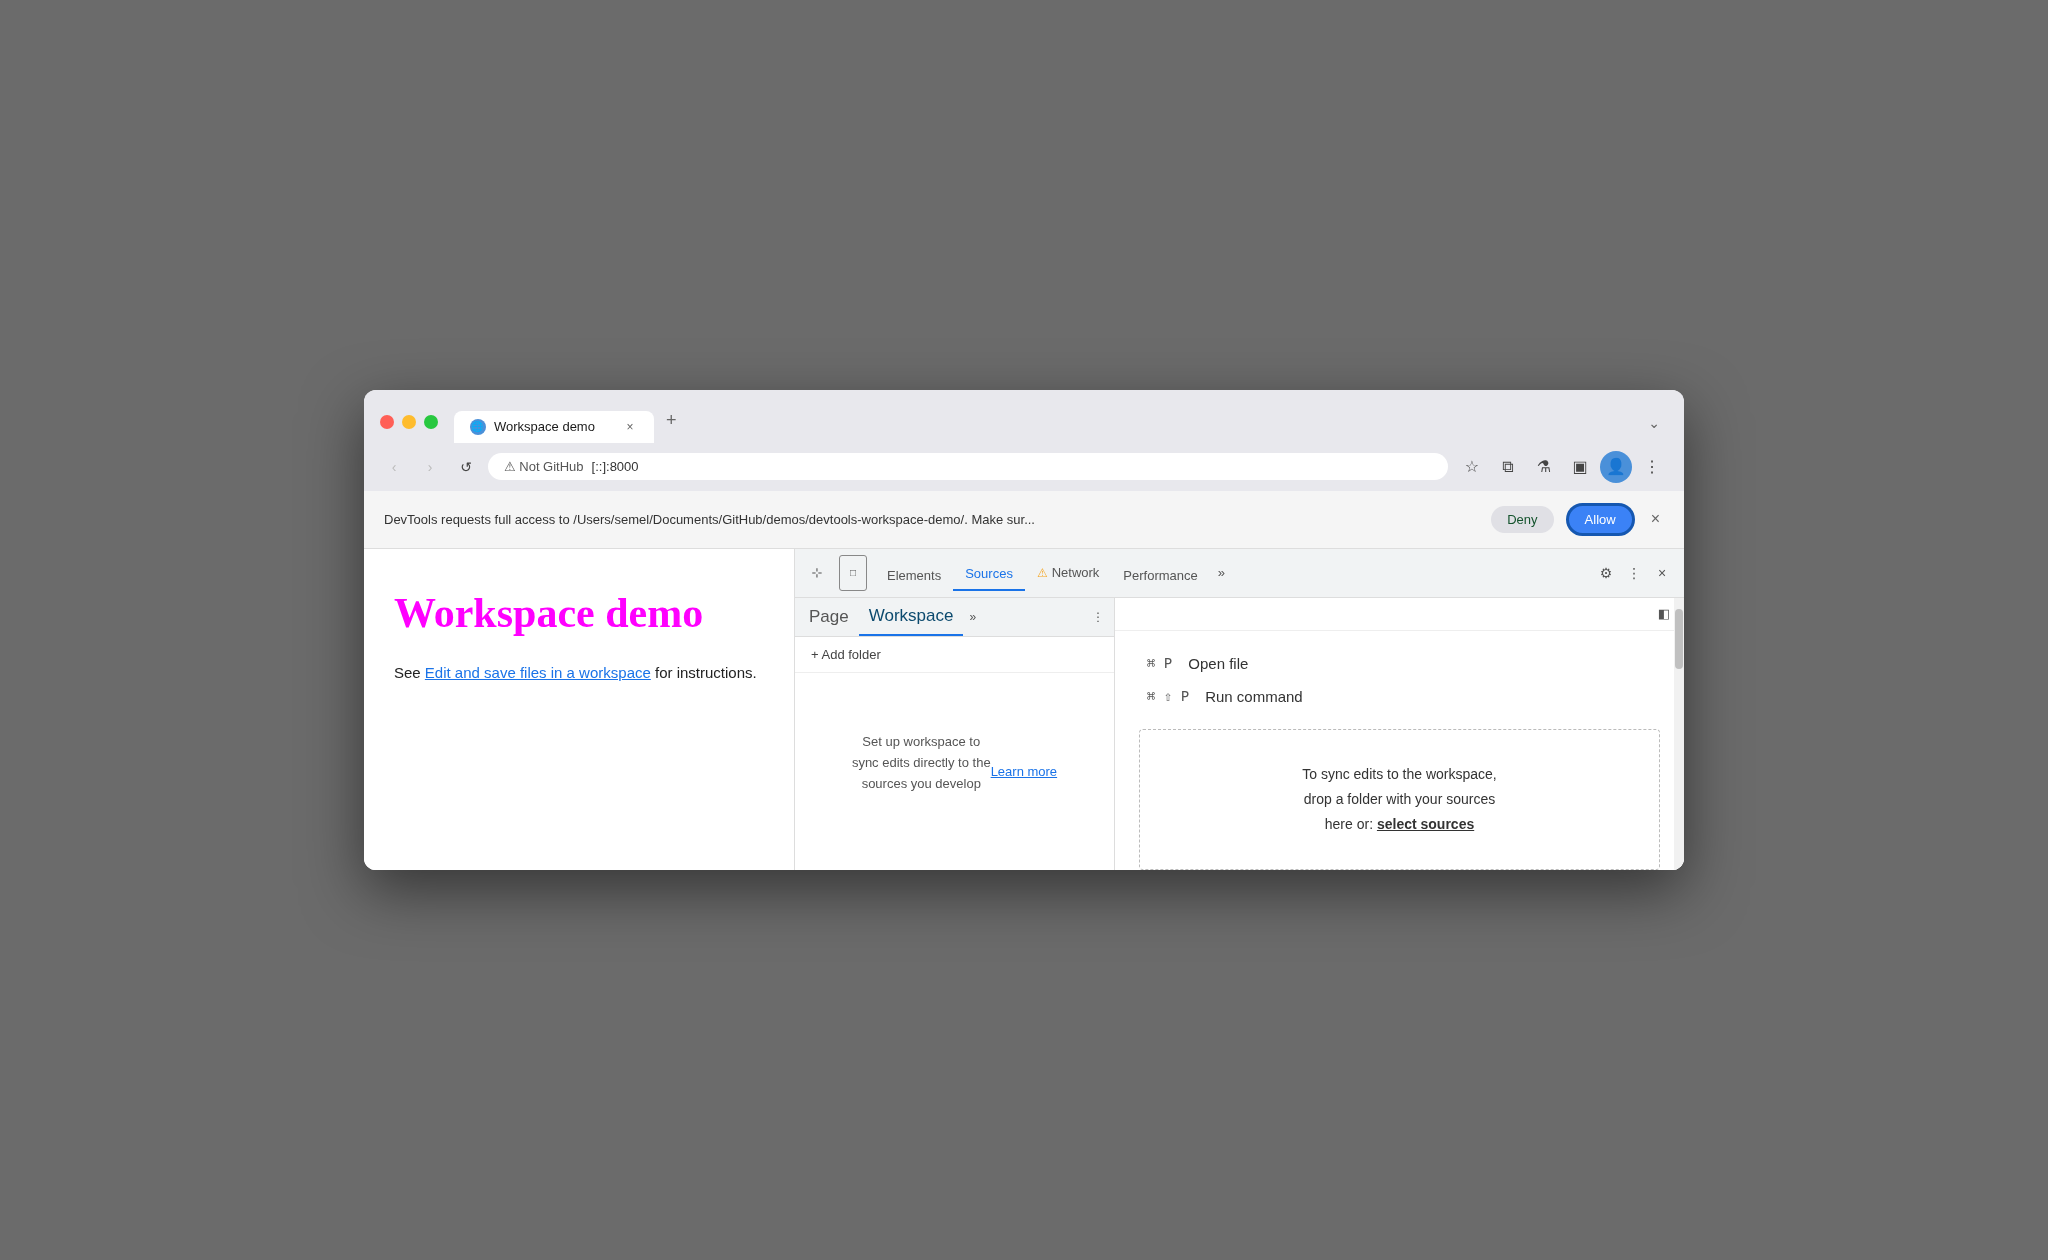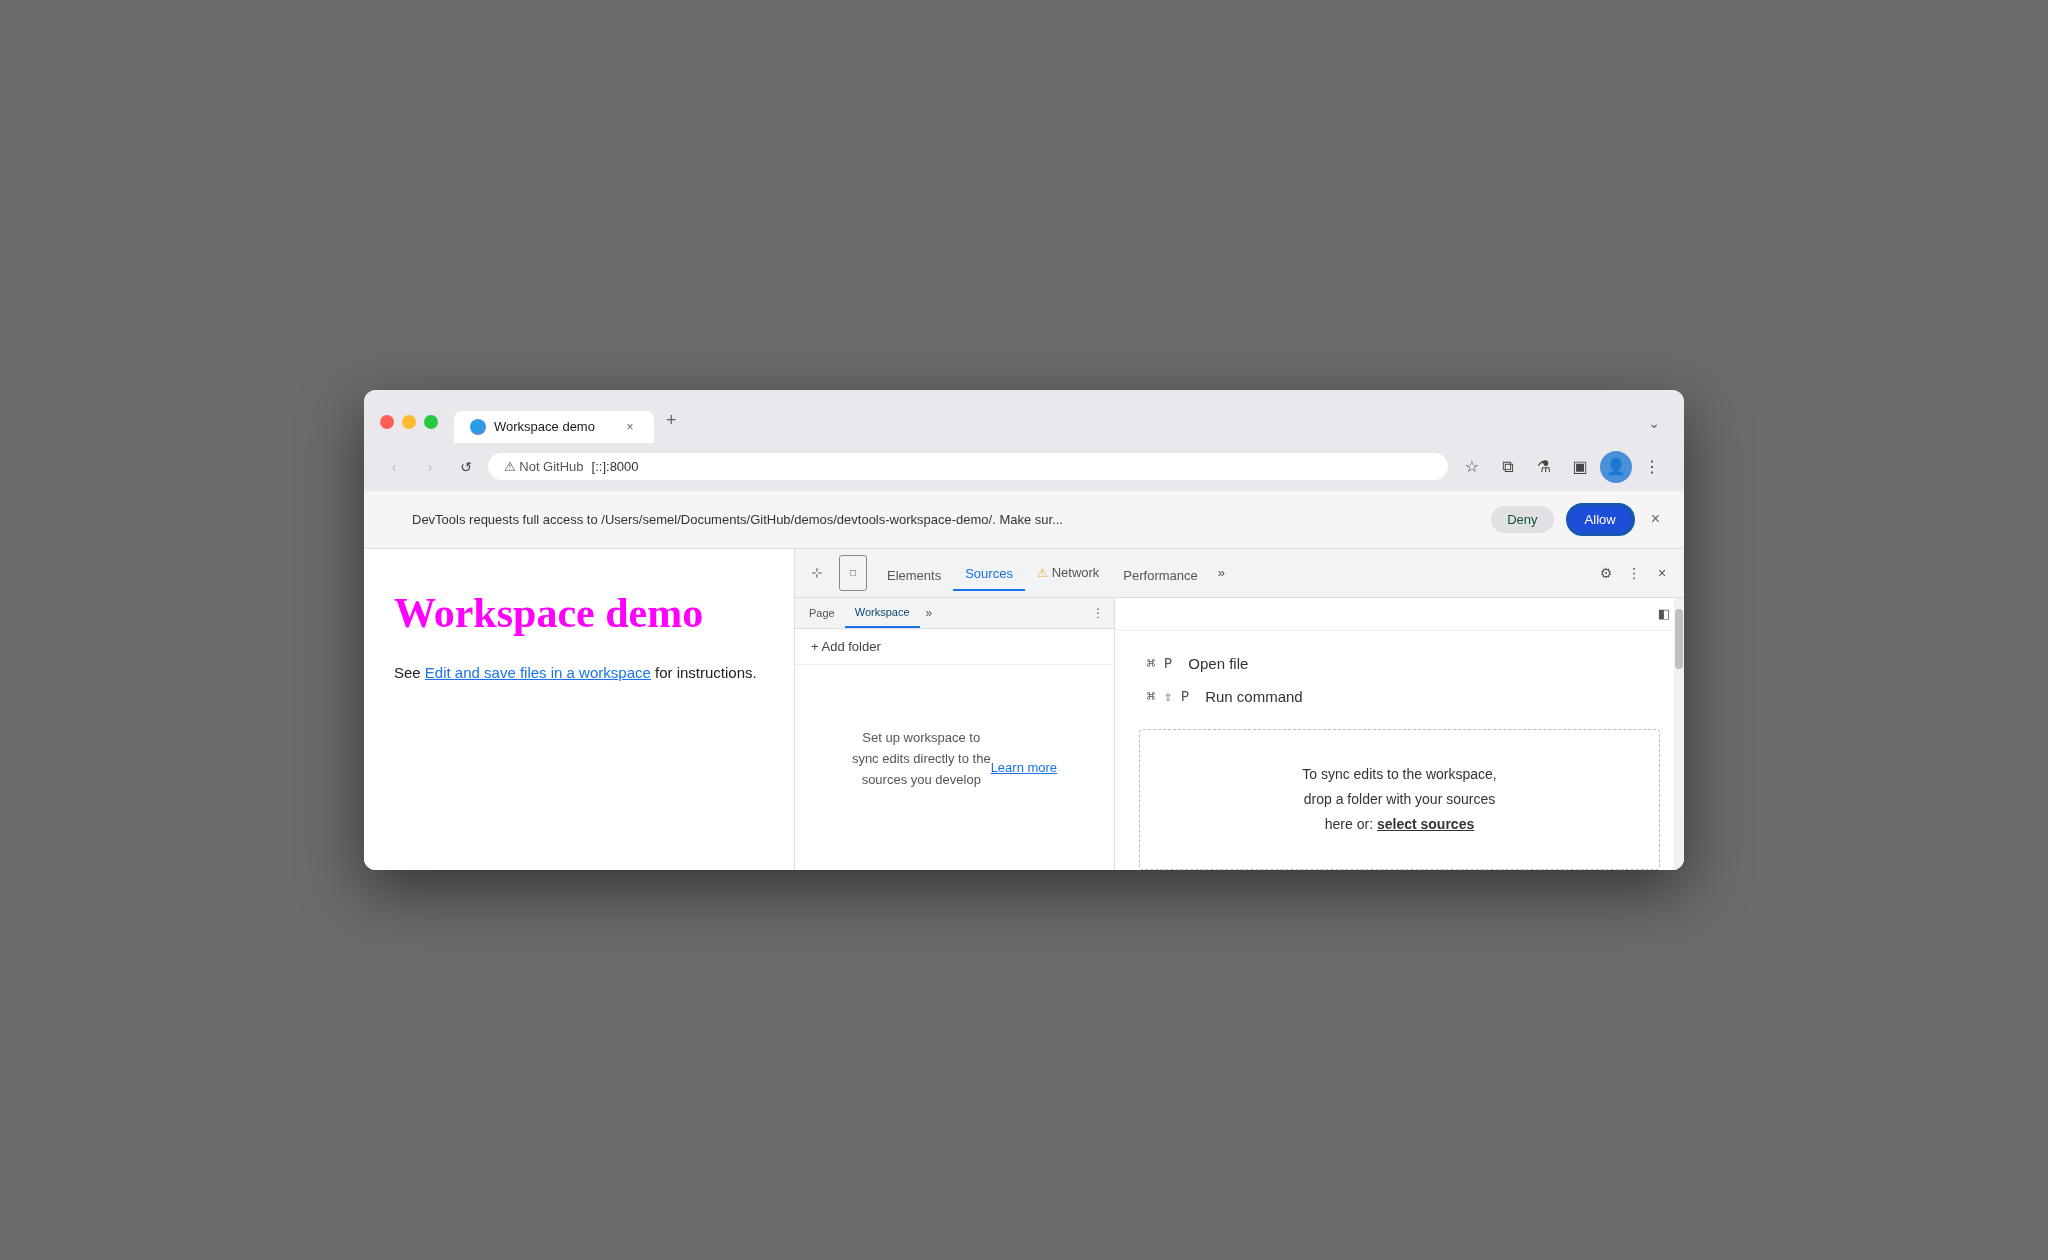--- a/index.html
+++ b/index.html
@@ -189,38 +189,37 @@
       border-bottom: 1px solid #ddd;
       font-size: 13px;
       color: #333;
     }
 
     .notification-text {
       flex: 1;
       white-space: nowrap;
       overflow: hidden;
       text-overflow: ellipsis;
-      margin-left: 28px;
     }
 
     .notify-btn {
       padding: 6px 16px;
       border-radius: 20px;
       border: none;
       cursor: pointer;
       font-size: 13px;
     }
 
     .deny-btn {
       background: #e0e0e5;
       color: #14532d;
     }
 
     .allow-btn {
-      background: #1d4ed8;
+      background: #3b82f6;
       color: white;
       border: 3px solid #1557b0;
       border-radius: 20px;
     }
 
     .notify-close {
       color: #666;
       cursor: pointer;
       font-size: 16px;
       padding: 4px;
@@ -385,21 +384,21 @@
     .sources-tabs {
       display: flex;
       align-items: center;
       background: #f1f3f4;
       padding: 0 4px;
       border-bottom: 1px solid #ddd;
     }
 
     .src-tab {
       padding: 8px 10px;
-      font-size: 11px;
+      font-size: 17px;
       color: #555;
       cursor: pointer;
     }
 
     .src-tab.active {
       color: #0c4a6e;
       border-bottom: 2px solid #1a73e8;
     }
 
     .src-more {

